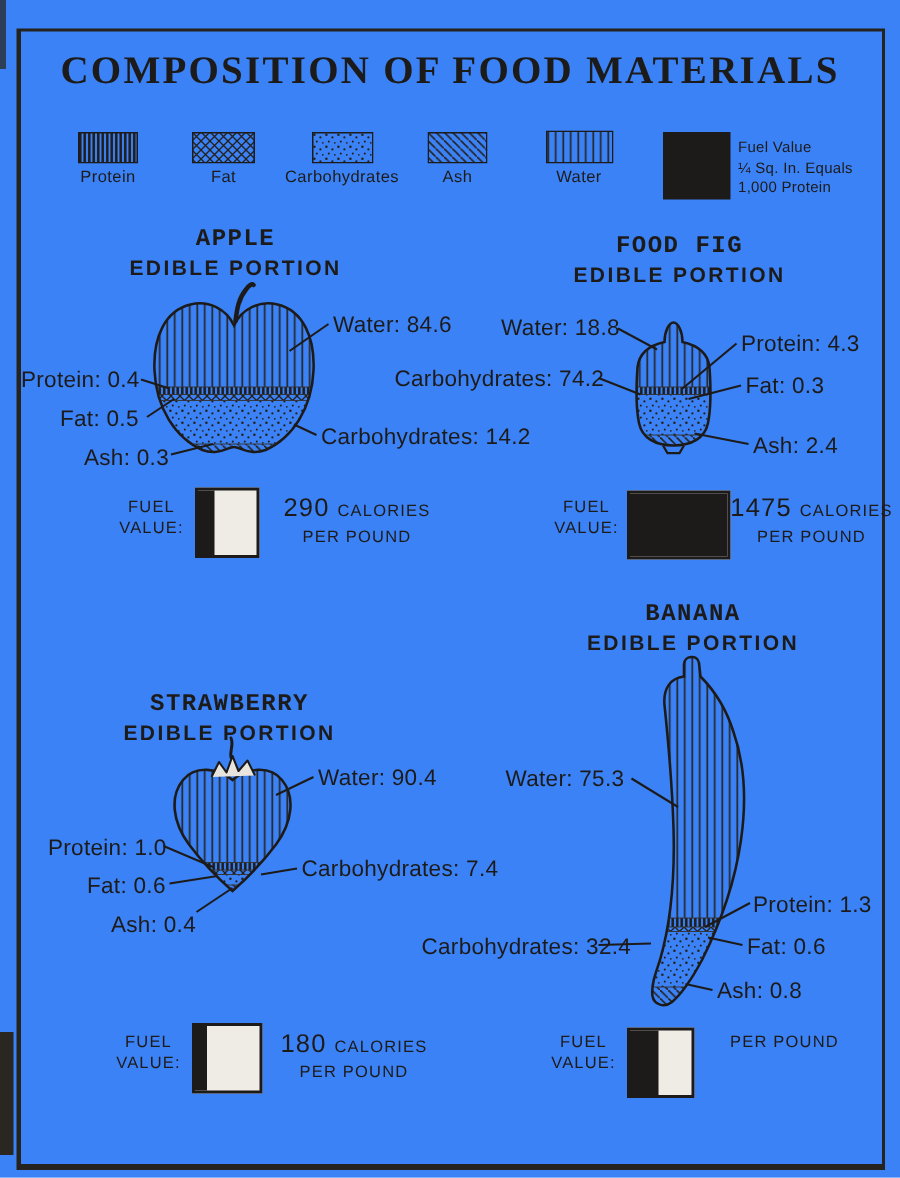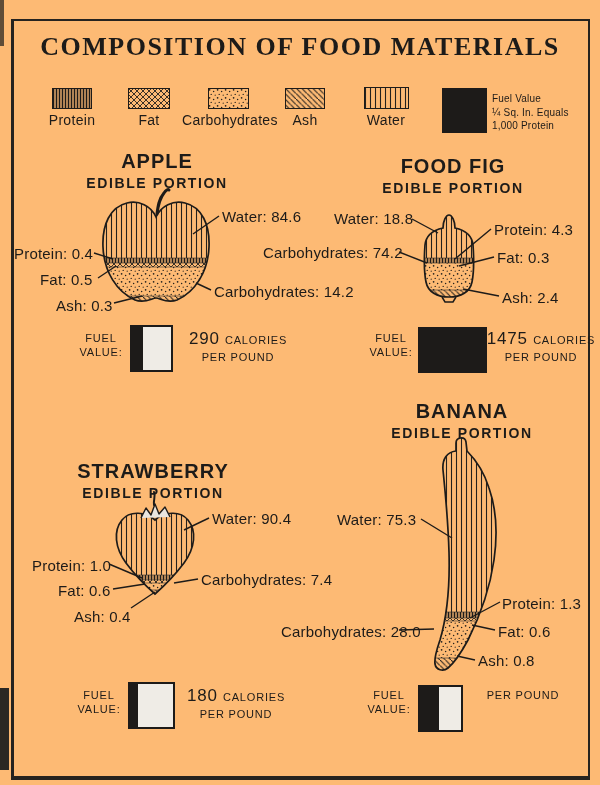--- a/index.html
+++ b/index.html
@@ -1,44 +1,44 @@
 <!DOCTYPE html>
 <html><head>
 <meta charset="utf-8">
 <style>
   html,body{margin:0;padding:0;}
   .page{
     position:relative; width:600px; height:785px; overflow:hidden;
-    background:#fdba74;
+    background:#3b82f6;
     font-family:"Liberation Sans", sans-serif;
     color:#1d1b19;
   }
   .frame{
     position:absolute; left:11px; top:19px; width:574px; height:755px;
     border:2px solid #26231f; border-left-width:3px; border-bottom-width:4px;
     pointer-events:none;
   }
   .edge-smudge{position:absolute; background:#2a2723;}
   .title{
     position:absolute; left:0; top:32px; width:100%; text-align:center;
     font-family:"Liberation Serif", serif; font-weight:bold;
     font-size:26px; letter-spacing:1.5px;
   }
   
   .legend-item{position:absolute; text-align:center;}
   .legend-item svg{display:block; margin:0 auto;}
-  .legend-label{font-size:14px; margin-top:3px; letter-spacing:0.3px;}
+  .legend-label{font-size:11px; margin-top:3px; letter-spacing:0.3px;}
   .fuel-legend-box{position:absolute; left:442px; top:88px; width:45px; height:45px; background:#1d1b19;}
   .fuel-legend-text{
     position:absolute; left:492px; top:92px; width:100px; 
     font-size:10px; line-height:13.5px; letter-spacing:0.2px;
   }
   
   .food-head{position:absolute; text-align:center;}
-  .food-name{font-family:Liberation Sans, sans-serif; font-weight:bold; font-size:20px; letter-spacing:1px;}
+  .food-name{font-family:Liberation Mono, monospace; font-weight:bold; font-size:16px; letter-spacing:1px;}
   .food-sub{font-size:14px; font-weight:bold; letter-spacing:1.6px; margin-top:2px;}
   
   .lbl{position:absolute; font-size:15px; letter-spacing:0.2px; white-space:nowrap;}
   
   .fuel-label{position:absolute; width:62px; text-align:center; font-size:11px; line-height:14px; letter-spacing:0.8px;}
   .fuel-box{position:absolute; border:2px solid #1d1b19; background:#efece6; box-sizing:border-box;}
   .fuel-fill{position:absolute; left:0; top:0; bottom:0; background:#1d1b19;}
   .fuel-text{position:absolute; width:116px; text-align:center; line-height:20px; letter-spacing:0.8px;}
   .cal-num{font-size:17px;}
   .cal-word{font-size:11px;}
@@ -279,21 +279,21 @@
     <div class="cal-per">PER POUND</div>
   </div>
 
   <div class="food-head" style="left:382px;top:400px;width:160px">
     <div class="food-name">BANANA</div>
     <div class="food-sub">EDIBLE PORTION</div>
   </div>
   <div class="lbl" style="left:337px;top:511px">Water: 75.3</div>
   <div class="lbl" style="left:502px;top:595px">Protein: 1.3</div>
   <div class="lbl" style="left:498px;top:623px">Fat: 0.6</div>
-  <div class="lbl" style="left:281px;top:623px">Carbohydrates: 28.0</div>
+  <div class="lbl" style="left:281px;top:623px">Carbohydrates: 32.4</div>
   <div class="lbl" style="left:478px;top:652px">Ash: 0.8</div>
   <div class="fuel-label" style="left:358px;top:688px">
     <div>FUEL</div>
     <div>VALUE:</div>
   </div>
   <div class="fuel-box" style="left:418px;top:685px;width:45px;height:47px">
     <div class="fuel-fill" style="width: 46%;"></div>
   </div>
   <div class="fuel-text" style="left:465px;top:688px">
     <div class="cal-per">PER POUND</div>

